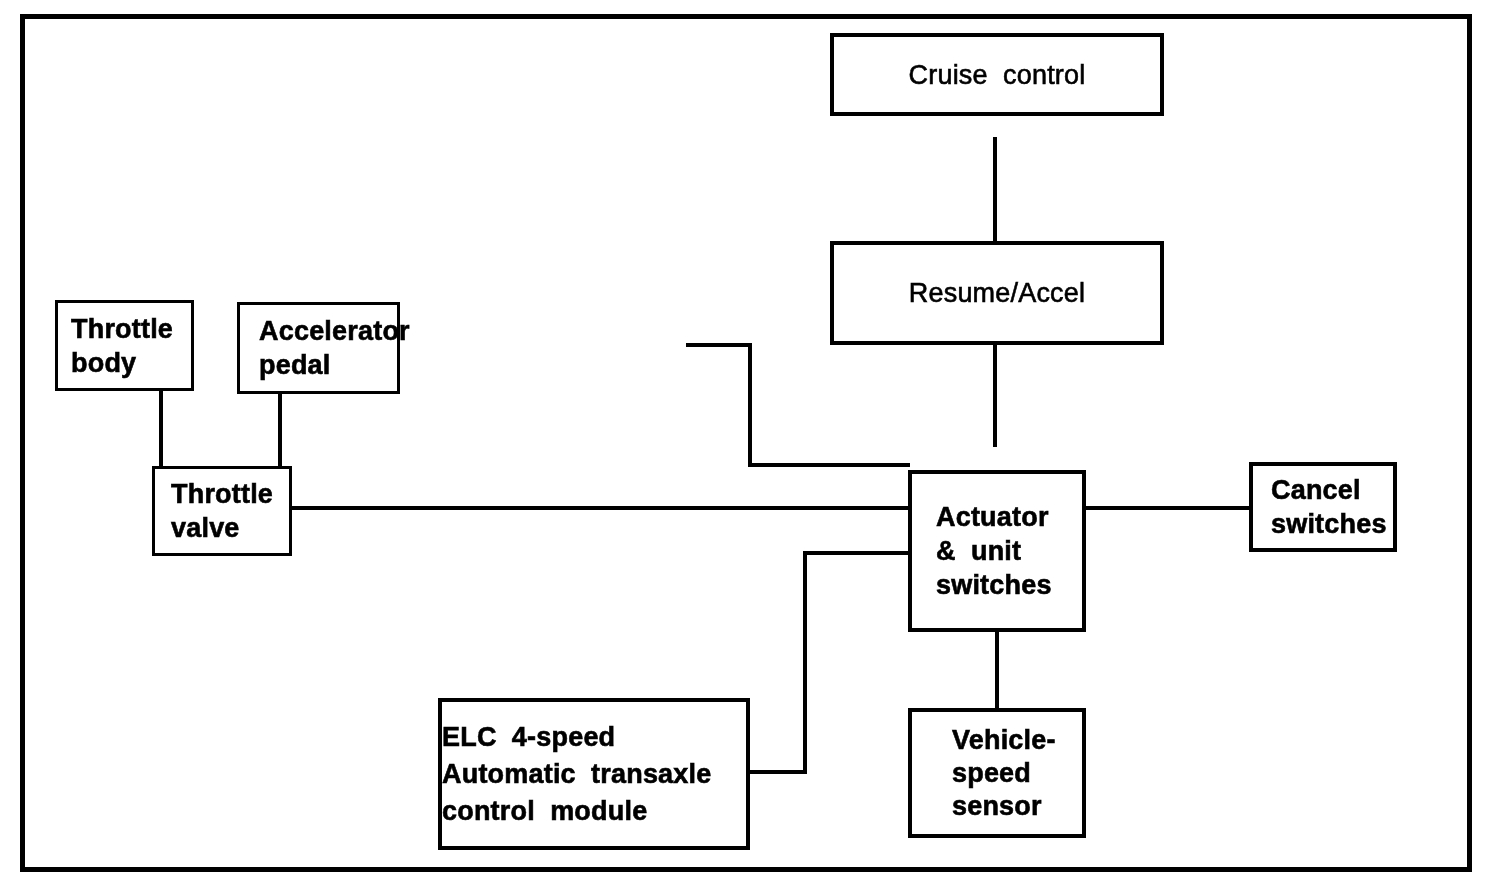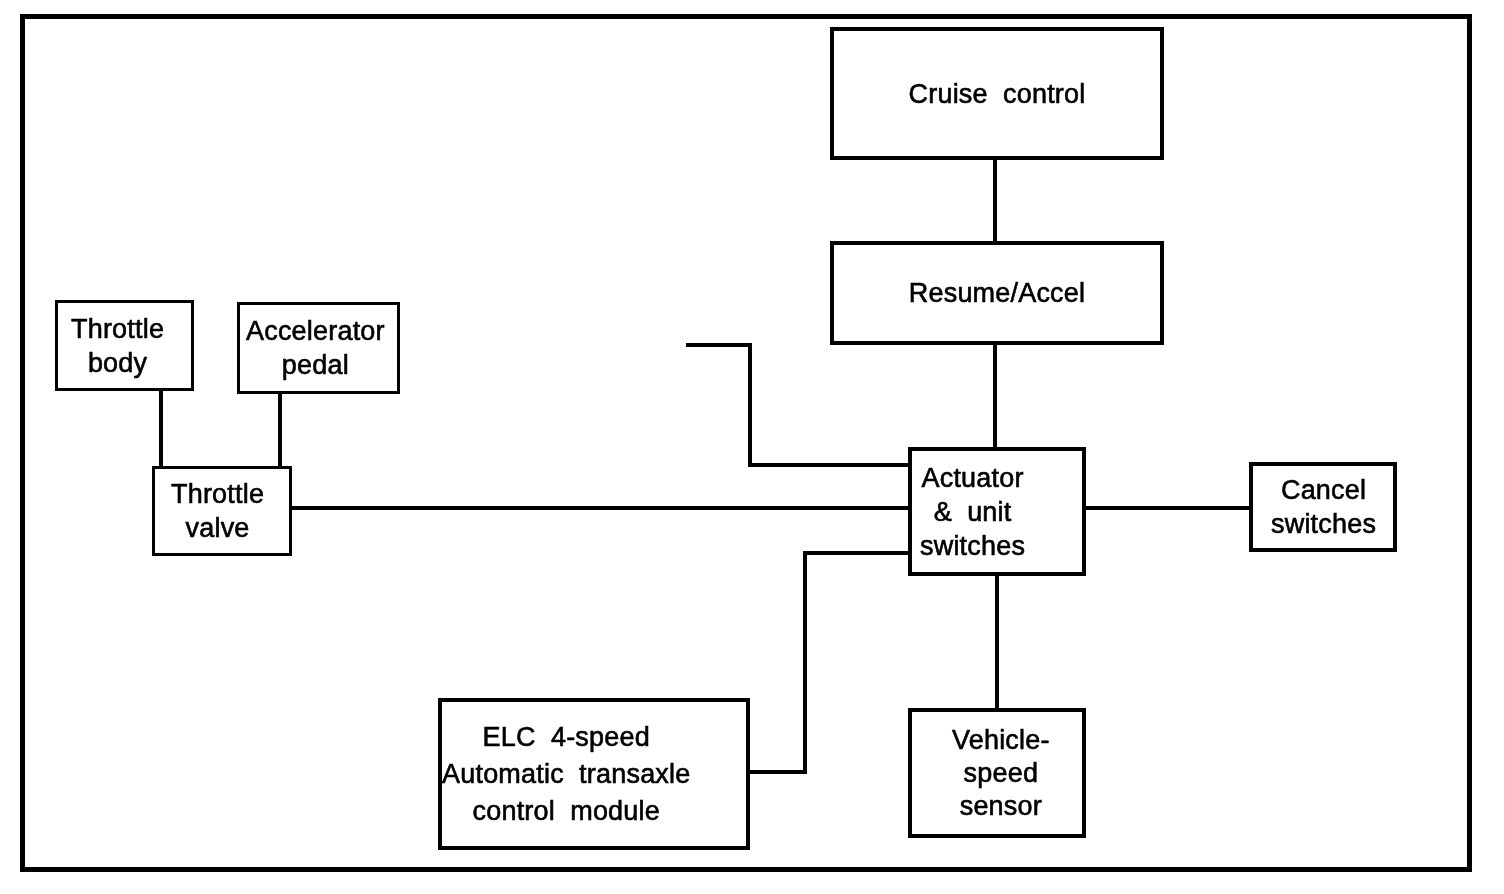--- a/index.html
+++ b/index.html
@@ -46,21 +46,22 @@
   .box .label{
     display:flex;
     flex-direction:column;
   }
   .box.center{
     justify-content:center;
     text-align:center;
   }
   .box.left{
     justify-content:flex-start;
-    text-align:center;
+    text-align:left;
+    font-weight:bold;
   }
   .conn{
     position:absolute;
     background:var(--line);
     z-index:1;
   }
 </style>
 </head>
 <body>
 
@@ -83,55 +84,55 @@
   <div class="conn" style="left:748px;top:463px;width:162px;height:4px"></div>
 
   <div class="conn" style="left:1084px;top:506px;width:167px;height:4px"></div>
 
   <div class="conn" style="left:749px;top:770px;width:58px;height:4px"></div>
   <div class="conn" style="left:803px;top:551px;width:4px;height:223px"></div>
   <div class="conn" style="left:803px;top:551px;width:107px;height:4px"></div>
 
   <div class="conn" style="left:995px;top:572px;width:4px;height:138px"></div>
 
-  <div class="box center" style="left:830px;top:27px;width:334px;height:133px">
+  <div class="box center" style="left:830px;top:33px;width:334px;height:83px">
     <div class="label">
       <span>Cruise control</span>
     </div>
   </div>
 
   <div class="box center" style="left:830px;top:241px;width:334px;height:104px">
     <div class="label">
       <span>Resume/Accel</span>
     </div>
   </div>
 
   <div class="box left" style="left:55px;top:300px;width:139px;height:91px;padding-left:13px;border-width:3px">
     <div class="label">
       <span>Throttle</span>
       <span>body</span>
     </div>
   </div>
 
-  <div class="box left" style="left:237px;top:302px;width:163px;height:92px;padding-left:6px;border-width:3px">
+  <div class="box left" style="left:237px;top:302px;width:163px;height:92px;padding-left:19px;border-width:3px">
     <div class="label">
       <span>Accelerator</span>
       <span>pedal</span>
     </div>
   </div>
 
 
   <div class="box left" style="left:152px;top:466px;width:140px;height:90px;padding-left:16px;border-width:3px">
     <div class="label">
       <span>Throttle</span>
       <span>valve</span>
     </div>
   </div>
 
-  <div class="box left" style="left:908px;top:447px;width:178px;height:129px;padding-left:8px">
+  <div class="box left" style="left:908px;top:470px;width:178px;height:162px;padding-left:24px">
     <div class="label">
       <span>Actuator</span>
       <span>&amp; unit</span>
       <span>switches</span>
     </div>
   </div>
 
   <div class="box left" style="left:1249px;top:462px;width:148px;height:90px;padding-left:18px;border-width:4px">
     <div class="label">
       <span>Cancel</span>

